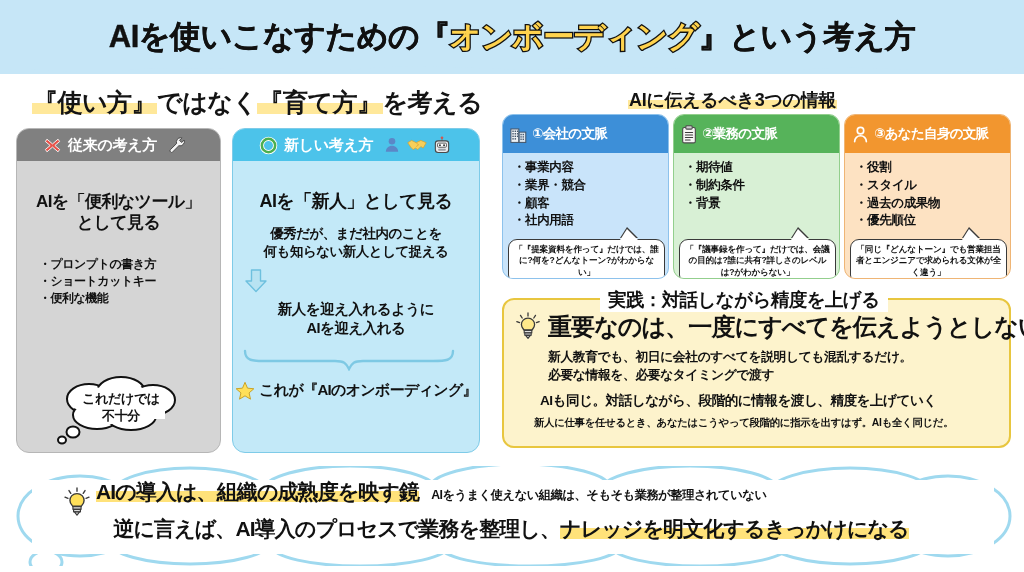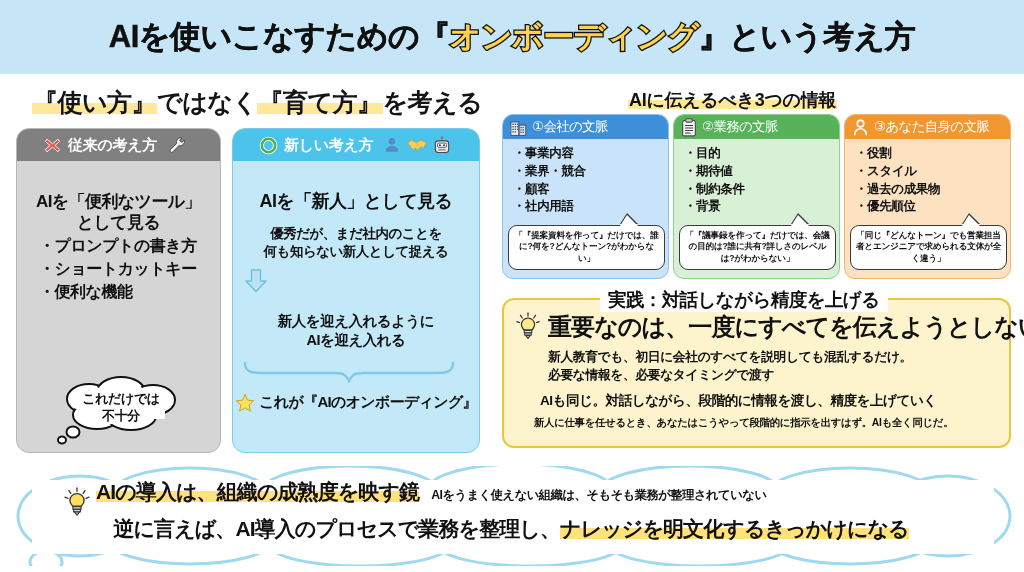--- a/index.html
+++ b/index.html
@@ -100,22 +100,23 @@
   #card-old-title {
     text-align: center;
     font-size: 17px;
     font-weight: bold;
     line-height: 1.25;
     color: #111;
     margin-top: 18px;
     letter-spacing: -0.6px;
   }
   #card-old-list {
+    margin-top: 22px;
     padding-left: 12px;
-    font-size: 16px;
+    font-size: 12px;
     font-weight: bold;
     line-height: 1.45;
     color: #111;
     letter-spacing: -0.5px;
   }
 
   .thought {
     position: absolute;
     left: 40px; top: 218px;
     width: 128px; height: 54px;
@@ -161,21 +162,21 @@
   .down-arrow {
     display: block;
     margin: 6px auto 2px;
   }
   #card-new-result {
     text-align: center;
     font-size: 14.5px;
     font-weight: bold;
     line-height: 1.35;
     color: #111;
-    margin-top: 16px;
+    margin-top: 4px;
     letter-spacing: -0.5px;
   }
   .brace { display: block; margin: 10px auto 0; }
   #card-new-concl {
     display: flex;
     align-items: center;
     justify-content: center;
     gap: 4px;
     margin-top: 10px;
     font-size: 15px;
@@ -188,27 +189,27 @@
   
   .ctx {
     position: absolute;
     top: 114px;
     width: 167px;
     height: 165px;
     border-radius: 11px;
     overflow: hidden;
   }
   .ctx-head {
-    height: 24px;
+    height: 38px;
     display: flex;
     align-items: center;
     gap: 4px;
     padding: 0 6px;
     font-size: 13.5px;
-    font-weight: normal;
+    font-weight: bold;
     color: #ffffff;
     letter-spacing: -0.7px;
     white-space: nowrap;
   }
   .ctx-body { position: relative; height: 139px; padding: 6px 6px 0 10px; }
   .ctx-list {
     font-size: 12.5px;
     font-weight: bold;
     line-height: 1.42;
     color: #111;
@@ -544,21 +545,20 @@
             <line x1="5.4" y1="12.6" x2="14.6" y2="12.6"></line>
             <line x1="5.4" y1="15.8" x2="14.6" y2="15.8"></line>
             <line x1="5.4" y1="19" x2="11.5" y2="19"></line>
           </g>
         </svg>
       </span>
       <span>②業務の文脈</span>
     </div>
     <div class="ctx-body">
       <div class="ctx-list">
-        <div>・目的</div>
         <div>・期待値</div>
         <div>・制約条件</div>
         <div>・背景</div>
       </div>
       <div class="ctx-bubble">「『議事録を作って』だけでは、会議の目的は?誰に共有?詳しさのレベルは?がわからない」</div>
     </div>
   </div>
 
   <div class="ctx" id="ctx-3">
     <div class="ctx-head">

